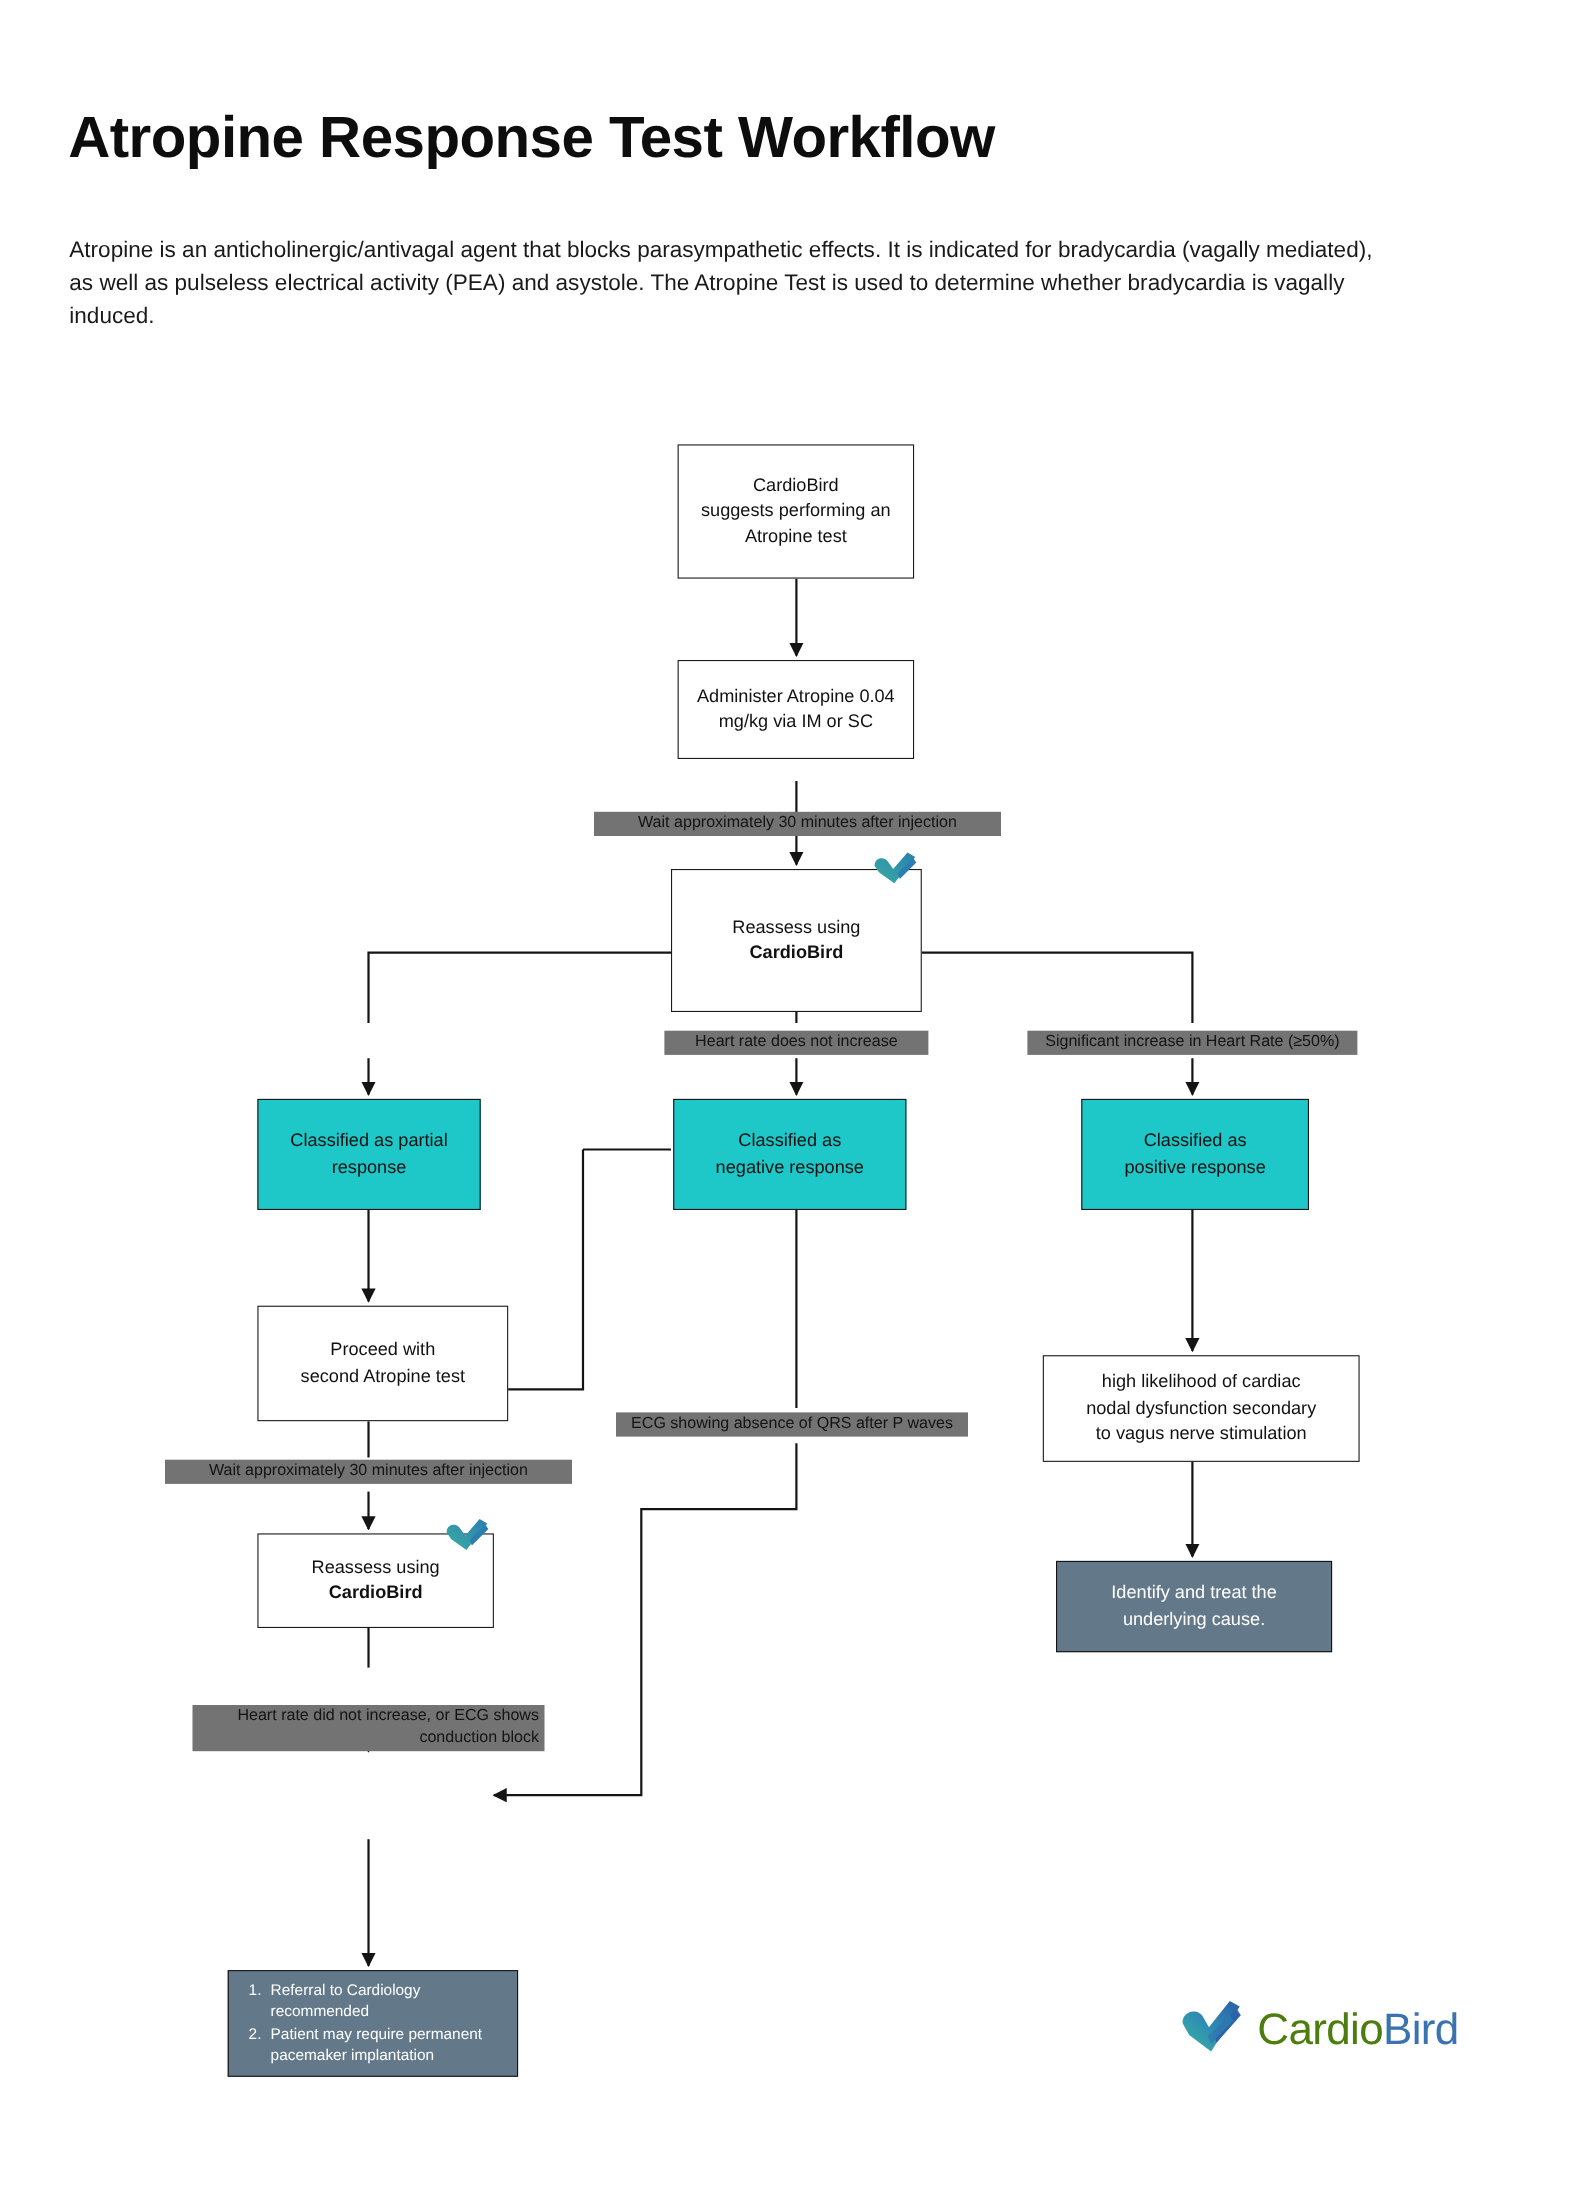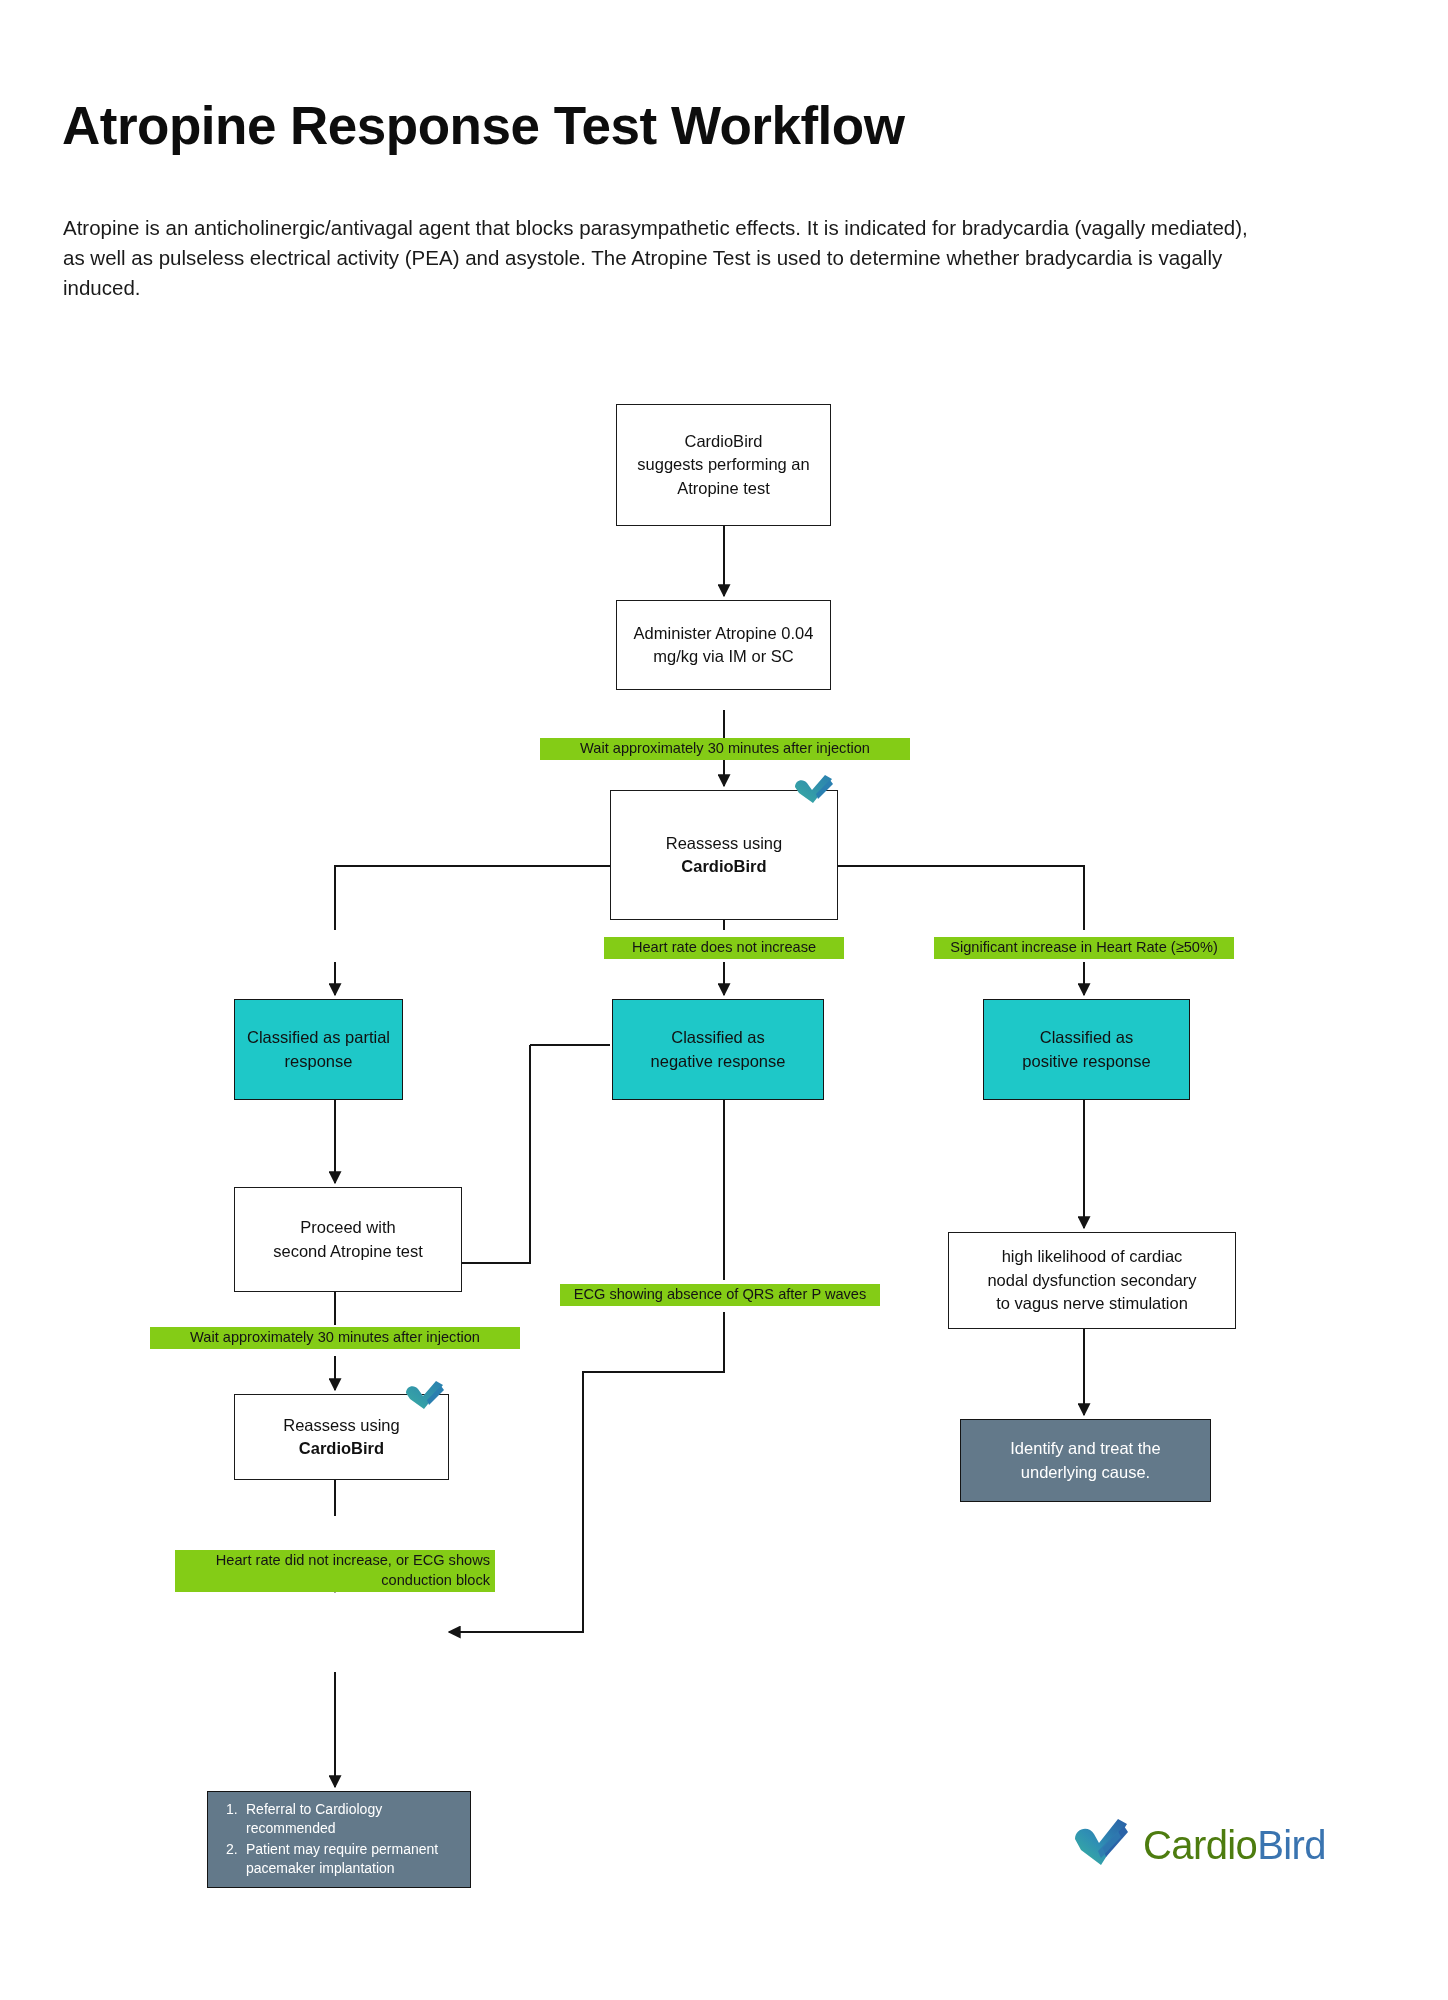--- a/index.html
+++ b/index.html
@@ -78,21 +78,21 @@
     line-height: 1.38;
   }
   .node-box .inner { width: 100%; }
   .node-box b { font-weight: bold; }
   .edge-label {
     position: absolute;
     text-align: center;
     font-size: 14.6px;
     line-height: 1.36;
     color: #141414;
-    background: #84cc16;
+    background: #737373;
     padding: 1px 5px;
     box-sizing: border-box;
   }
   .olist {
     margin: 0;
     padding: 0;
     list-style: none;
   }
   .olist li {
     display: flex;
@@ -219,21 +219,21 @@
     <path d="M27 22 L41 8 L44 12 L29 27 Z" fill="#2a7fb0"></path>
   </svg>
 
   <div class="edge-label" style="left:604px; top:937px; width:240px;">
     <span>Heart rate does not increase</span>
   </div>
   <div class="edge-label" style="left:934px; top:937px; width:300px;">
     <span>Significant increase in Heart Rate (≥50%)</span>
   </div>
 
-  <div class="node-box teal" style="left:234px; top:999px; width:169px; height:101px;">
+  <div class="node-box teal" style="left:234px; top:999px; width:203px; height:101px;">
     <div class="inner">
       <span>Classified as partial</span><br>
       <span>response</span>
     </div>
   </div>
 
   <div class="node-box teal" style="left:612px; top:999px; width:212px; height:101px;">
     <div class="inner">
       <span>Classified as</span><br>
       <span>negative response</span>

